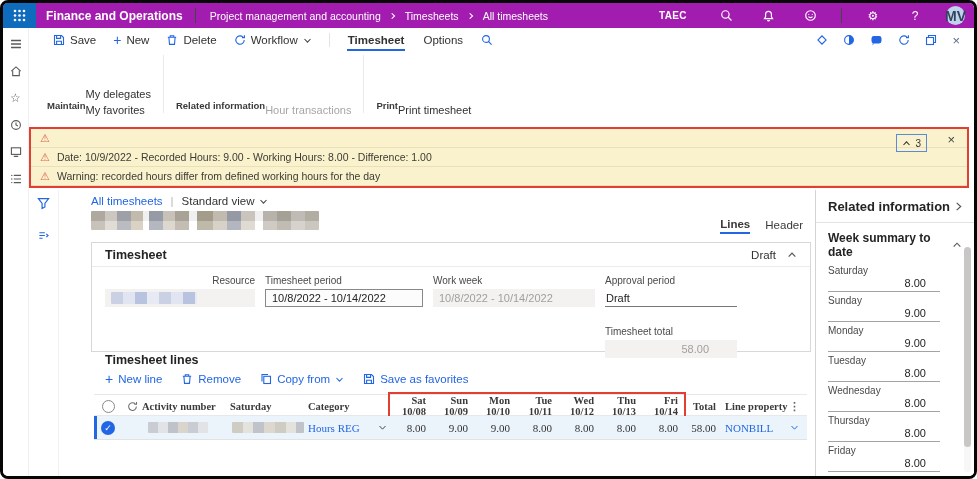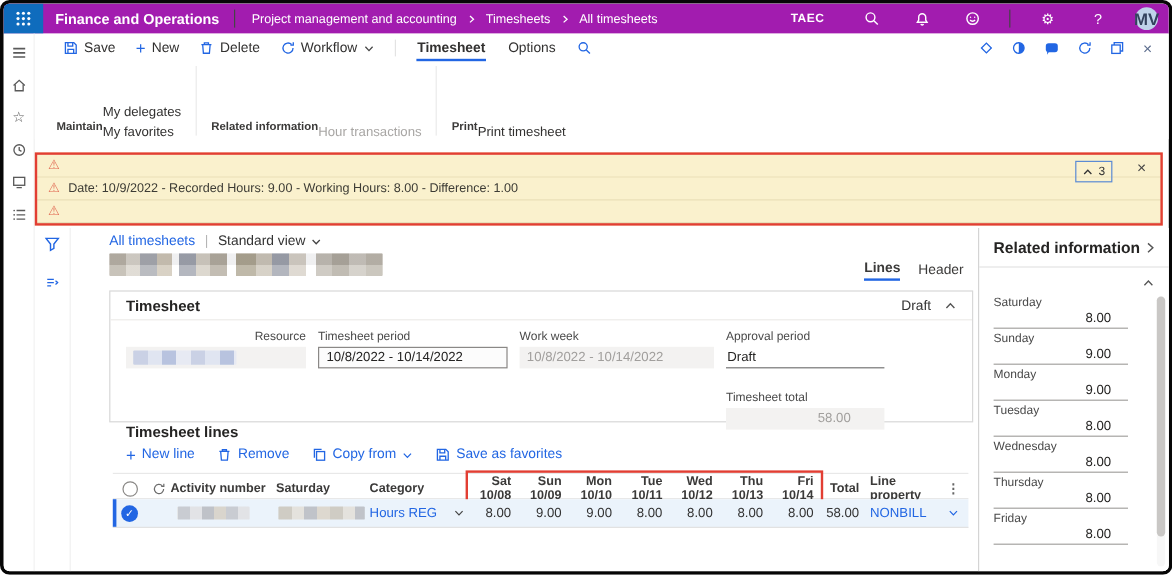--- a/index.html
+++ b/index.html
@@ -95,21 +95,21 @@
   .input.right { justify-content: flex-end; padding-right: 28px; }
   .res-redact { width: 86px; height: 12px; opacity: .85;
     background: repeating-linear-gradient(90deg,#C3CCE3 0 12px,#DDE3F2 12px 24px,#AEBBDC 24px 36px,#E6E9F4 36px 48px); }
 
   
   .lines-title { position: absolute; left: 46px; top: 163px; font-size: 12.5px; color: #252423; }
   .lines-toolbar { position: absolute; left: 46px; top: 183px; display: flex; gap: 19px; font-size: 11.5px; color: #2266E3; align-items: center; }
   .tb-item { display: flex; align-items: center; gap: 5px; }
 
   .grid { position: absolute; left: 35px; right: 8px; top: 204px; font-size: 11px; color: #333; }
-  .grid-row { display: grid; grid-template-columns: 28px 20px 88px 78px 82px repeat(7, 42px) 38px 66px 13px; align-items: center; }
+  .grid-row { display: grid; grid-template-columns: 28px 20px 88px 78px 82px repeat(7, 42px) 38px 66px 13px; align-items: center; font-family: Liberation Serif, serif; }
   .ghead { height: 22px; border-top: 1px solid #E8E8E8; border-bottom: 1px solid #E8E8E8; font-size: 10.5px; font-weight: bold; color: #3B3A39; position: relative; }
   .num { text-align: right; padding-right: 6px; }
   .c-center { display: flex; justify-content: center; }
   .day-annotation { position: absolute; left: 294px; top: -3px; width: 298px; height: 27px; border: 2px solid #E23E33; pointer-events: none; }
   .grow { height: 24px; background: #EBF3FB; border-bottom: 1px solid #E2E2E2; position: relative; }
   .grow::before { content: ""; position: absolute; left: 0; top: 0; bottom: 0; width: 3px; background: #2266E3; }
   .sel-circle { width: 13px; height: 13px; border: 1px solid #8A8886; border-radius: 50%; }
   .check-circle { width: 14px; height: 14px; border-radius: 50%; background: #2266E3; color: #fff; font-size: 9px; line-height: 14px; text-align: center; }
   .gray-ic { color: #6B6B6B; }
   .dots { color: #666; font-size: 11px; text-align: center; }
@@ -346,20 +346,21 @@
   <div class="msgbar">
     <div class="msgrow">
       <span class="warn-tri">⚠</span>
     </div>
     <div class="msgrow">
       <span class="warn-tri">⚠</span>
       <span>Date: 10/9/2022 - Recorded Hours: 9.00 - Working Hours: 8.00 - Difference: 1.00</span>
     </div>
     <div class="msgrow">
       <span class="warn-tri">⚠</span>
+      <span>Warning: recorded hours differ from defined working hours for the day</span>
     </div>
     <button class="msg-collapse">
       <span>
           <svg width="9" height="9" viewBox="0 0 12 12" fill="none" stroke="#333" stroke-width="1.4">
             <polyline points="2,8 6,3.8 10,8"></polyline>
           </svg>
         </span>
       <span>3</span>
     </button>
     <button class="msg-close">×</button>
@@ -544,20 +545,21 @@
       <div class="panel-head">
         <h2>Related information</h2>
         <button>
             <svg width="11" height="11" viewBox="0 0 12 12" fill="none" stroke="currentColor" stroke-width="1.3">
               <polyline points="4,2 8.4,6 4,10"></polyline>
             </svg>
           </button>
       </div>
       <div class="panel-divider"></div>
       <div class="panel-sec">
+        <h3>Week summary to date</h3>
         <button>
             <svg width="10" height="10" viewBox="0 0 12 12" fill="none" stroke="currentColor" stroke-width="1.3">
               <polyline points="2,8 6,3.8 10,8"></polyline>
             </svg>
           </button>
       </div>
       <div>
         <div class="pday">
           <label>Saturday</label>
           <div class="pval">8.00</div>

